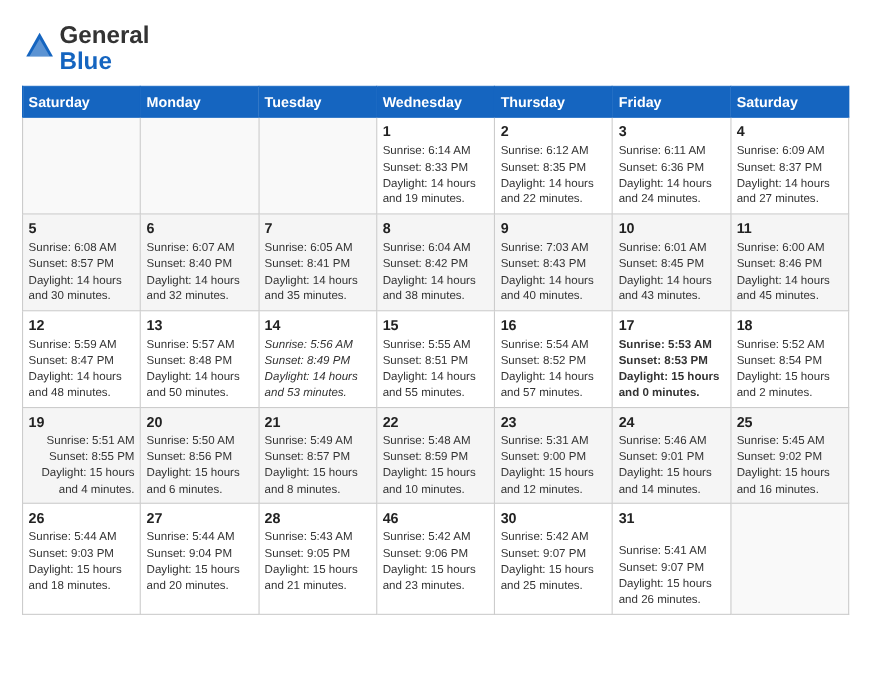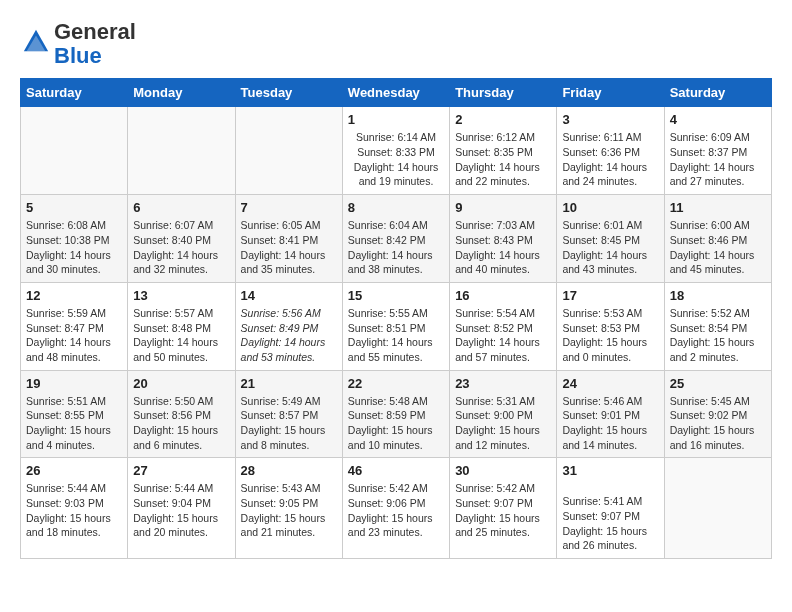--- a/index.html
+++ b/index.html
@@ -116,21 +116,21 @@
         <th>Saturday</th>
       </tr>
   </thead>
   <tbody id="calendar-body">
   <tr>
         <td class="empty-cell"></td>
         <td class="empty-cell"></td>
         <td class="empty-cell"></td>
         <td>
           <div class="day-num">1</div>
-          <div class="day-info" style="white-space: pre-line; text-align: center;">Sunrise: 6:14 AM
+          <div class="day-info" style="white-space: pre-line;">Sunrise: 6:14 AM
 Sunset: 8:33 PM
 Daylight: 14 hours
 and 19 minutes.</div>
         </td>
         <td>
           <div class="day-num">2</div>
           <div class="day-info" style="white-space: pre-line;">Sunrise: 6:12 AM
 Sunset: 8:35 PM
 Daylight: 14 hours
 and 22 minutes.</div>
@@ -147,21 +147,21 @@
           <div class="day-info" style="white-space: pre-line;">Sunrise: 6:09 AM
 Sunset: 8:37 PM
 Daylight: 14 hours
 and 27 minutes.</div>
         </td>
       </tr>
       <tr>
         <td>
           <div class="day-num">5</div>
           <div class="day-info" style="white-space: pre-line;">Sunrise: 6:08 AM
-Sunset: 10:38 PM
+Sunset: 8:57 PM
 Daylight: 14 hours
 and 30 minutes.</div>
         </td>
         <td>
           <div class="day-num">6</div>
           <div class="day-info" style="white-space: pre-line;">Sunrise: 6:07 AM
 Sunset: 8:40 PM
 Daylight: 14 hours
 and 32 minutes.</div>
         </td>
@@ -232,37 +232,37 @@
         </td>
         <td>
           <div class="day-num">16</div>
           <div class="day-info" style="white-space: pre-line;">Sunrise: 5:54 AM
 Sunset: 8:52 PM
 Daylight: 14 hours
 and 57 minutes.</div>
         </td>
         <td>
           <div class="day-num">17</div>
-          <div class="day-info" style="white-space: pre-line;">Sunrise: 5:53 AM
+          <div class="day-info" style="white-space: pre-line; font-weight: bold;">Sunrise: 5:53 AM
 Sunset: 8:53 PM
 Daylight: 15 hours
 and 0 minutes.</div>
         </td>
         <td>
           <div class="day-num">18</div>
           <div class="day-info" style="white-space: pre-line;">Sunrise: 5:52 AM
 Sunset: 8:54 PM
 Daylight: 15 hours
 and 2 minutes.</div>
         </td>
       </tr>
       <tr>
         <td>
           <div class="day-num">19</div>
-          <div class="day-info" style="white-space: pre-line;">Sunrise: 5:51 AM
+          <div class="day-info" style="white-space: pre-line; text-align: right;">Sunrise: 5:51 AM
 Sunset: 8:55 PM
 Daylight: 15 hours
 and 4 minutes.</div>
         </td>
         <td>
           <div class="day-num">20</div>
           <div class="day-info" style="white-space: pre-line;">Sunrise: 5:50 AM
 Sunset: 8:56 PM
 Daylight: 15 hours
 and 6 minutes.</div>

